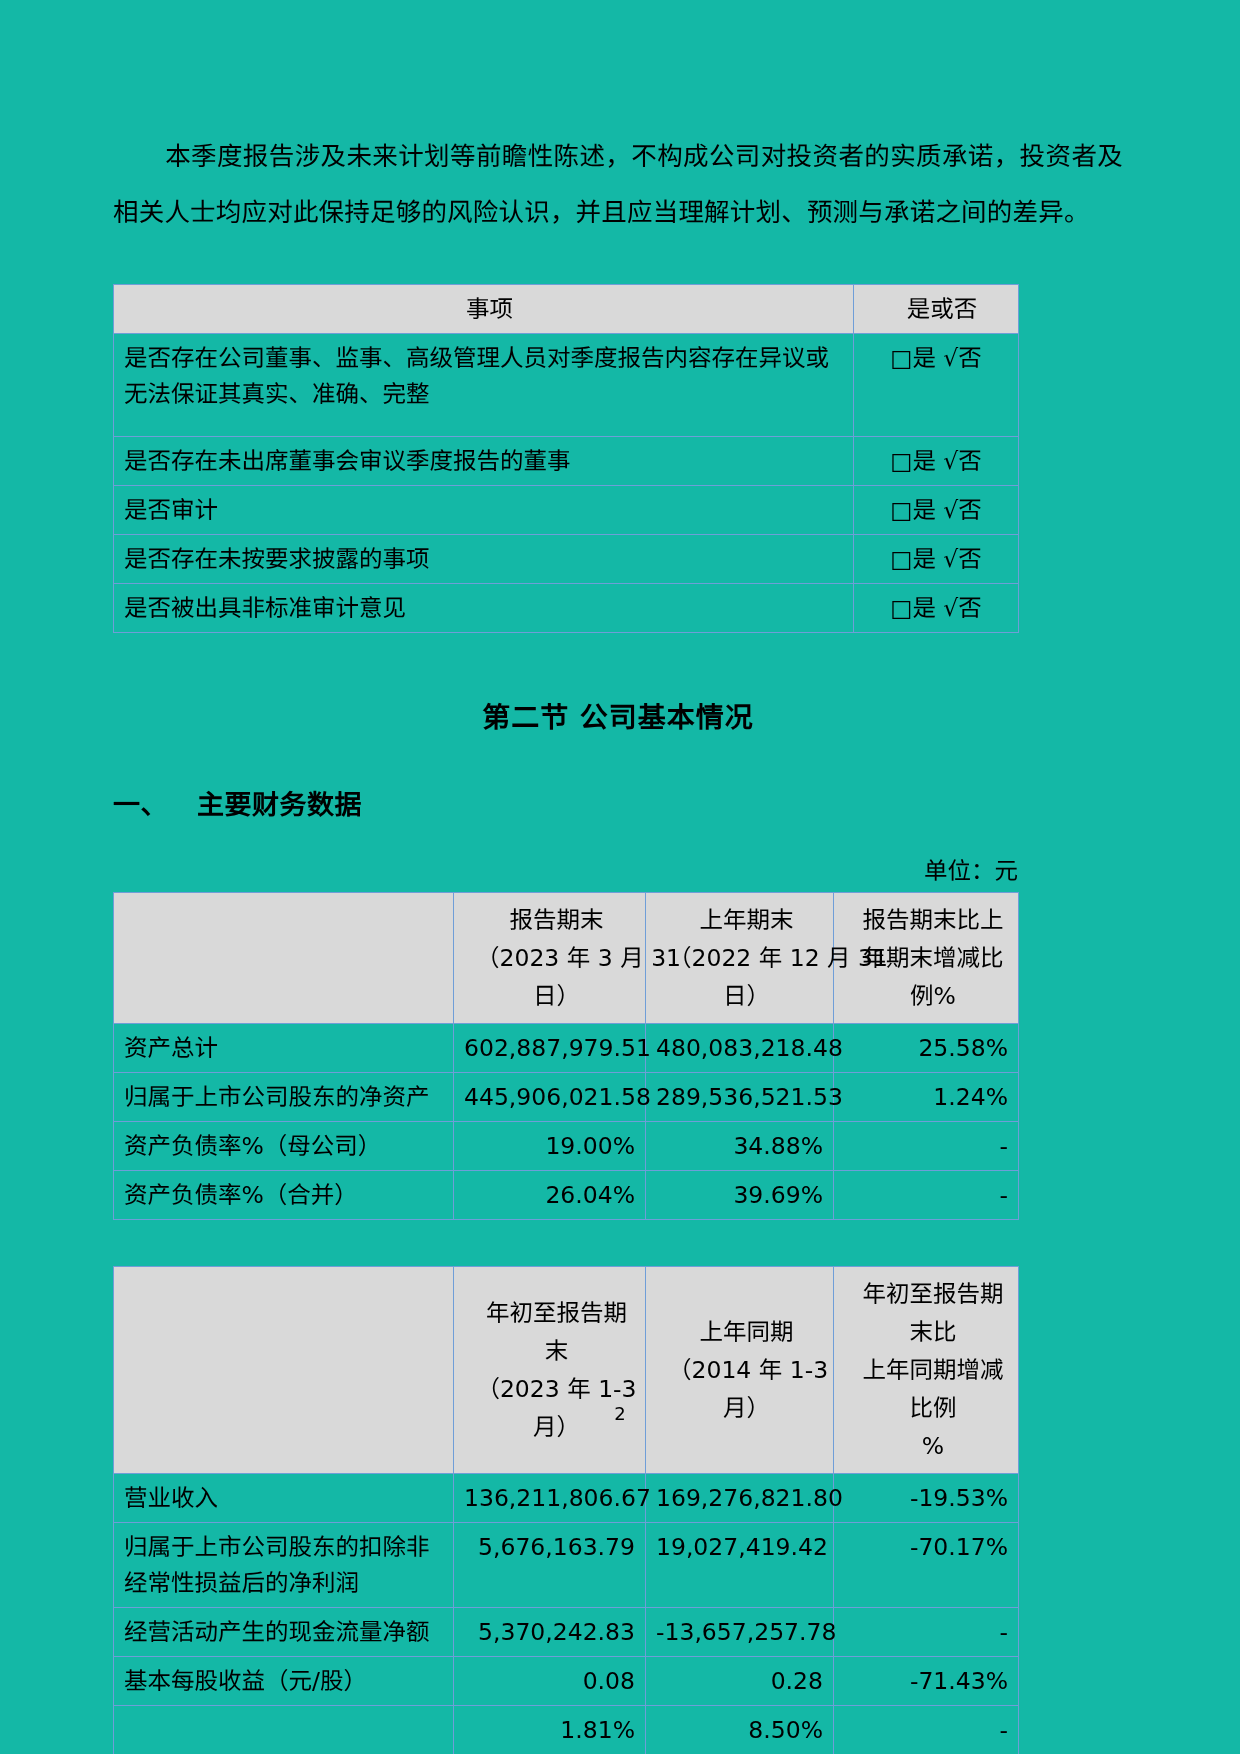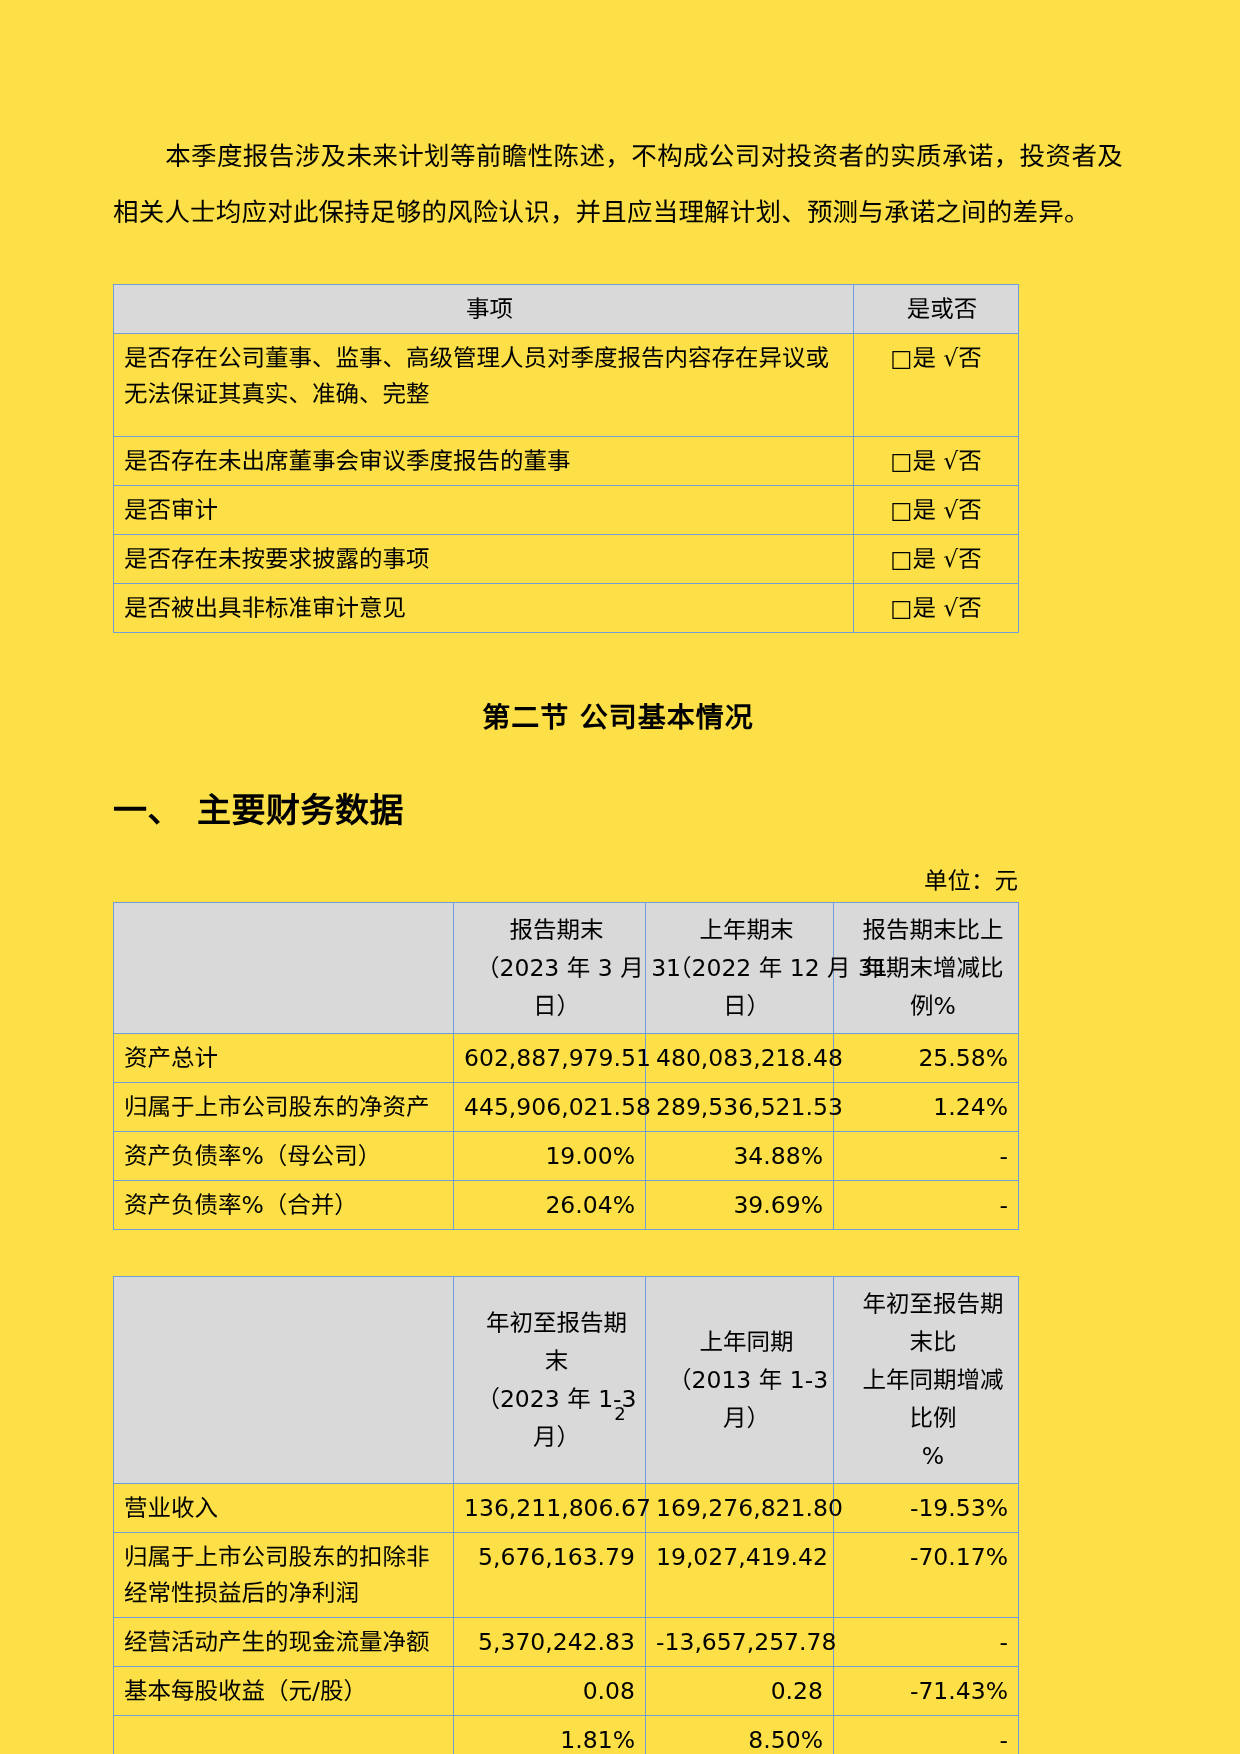--- a/index.html
+++ b/index.html
@@ -11,21 +11,21 @@
   body {
     font-family: "DejaVu Sans", "Liberation Sans", sans-serif;
     color: #000000;
     -webkit-font-smoothing: antialiased;
   }
   .page {
     position: relative;
     width: 1240px;
     height: 1754px;
     margin: 0 auto;
-    background: #fde047;
+    background: #14b8a6;
     box-sizing: border-box;
     padding: 0;
     overflow: hidden;
   }
   .content {
     position: absolute;
     left: 113px;
     top: 0;
     width: 1010px;
   }
@@ -75,21 +75,21 @@
   
   h1.section {
     margin: 62px 0 0 0;
     font-size: 28px;
     font-weight: bold;
     text-align: center;
     letter-spacing: 1px;
   }
   h2.subsection {
     margin: 48px 0 0 0;
-    font-size: 34px;
+    font-size: 27px;
     font-weight: bold;
     letter-spacing: 0.5px;
   }
   h2.subsection .num { display: inline-block; width: 84px; }
 
   .unit-line {
     margin: 30px 0 6px 0;
     width: 905px;
     text-align: right;
     font-size: 23.5px;
@@ -247,21 +247,21 @@
       <thead>
         <tr>
           <th></th>
           <th>
             <div>年初至报告期末</div>
             <div class="nowrap">（2023 年 1-3</div>
             <div>月）</div>
           </th>
           <th>
             <div>上年同期</div>
-            <div class="nowrap">（2013 年 1-3</div>
+            <div class="nowrap">（2014 年 1-3</div>
             <div>月）</div>
           </th>
           <th>
             <div>年初至报告期末比</div>
             <div>上年同期增减比例</div>
             <div>%</div>
           </th>
         </tr>
       </thead>
       <tbody>

